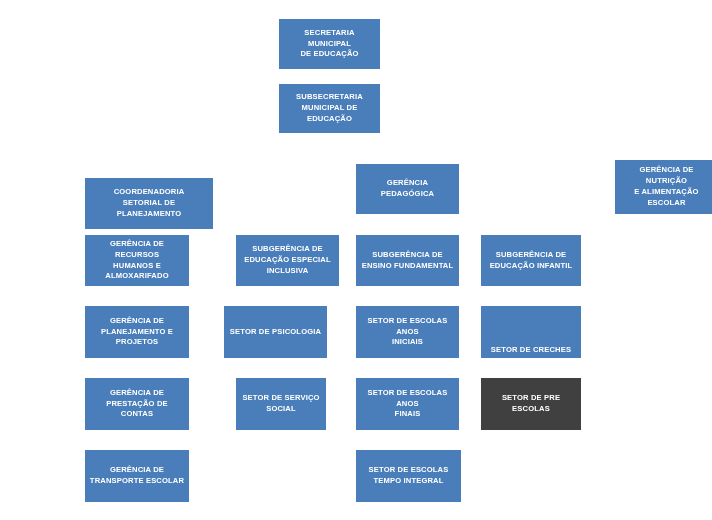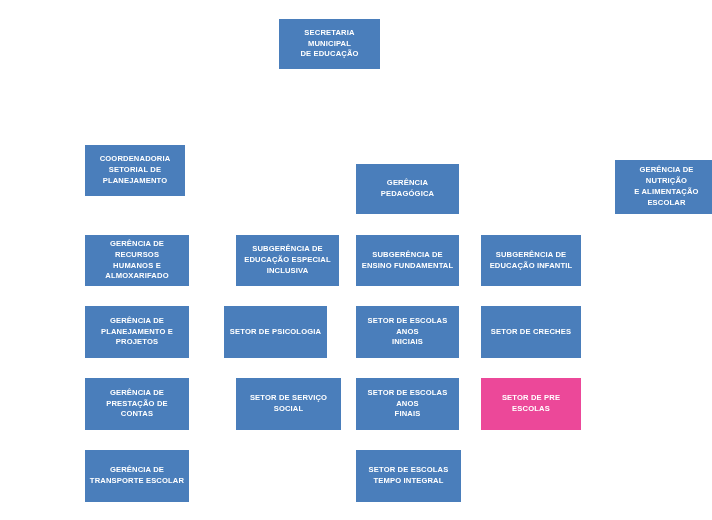--- a/index.html
+++ b/index.html
@@ -43,21 +43,26 @@
   }
 </style>
 </head>
 <body>
 
 <div id="chart-canvas" style="background: rgb(255, 255, 255);">
     <div class="org-box" style="left: 279px; top: 19px; width: 101px; height: 50px; background: rgb(74, 126, 187); color: rgb(255, 255, 255);">
       <span class="box-label">SECRETARIA MUNICIPAL
 DE EDUCAÇÃO</span>
     </div>
-    <div class="org-box" style="left: 85px; top: 145px; width: 100px; height: 51px; background: rgb(74, 126, 187); color: rgb(255, 255, 255);">
+    <div class="org-box" style="left: 279px; top: 84px; width: 101px; height: 49px; background: rgb(74, 126, 187); color: rgb(255, 255, 255);">
+      <span class="box-label">SUBSECRETARIA
+MUNICIPAL DE
+EDUCAÇÃO</span>
+    </div>
+    <div class="org-box" style="left: 85px; top: 178px; width: 128px; height: 51px; background: rgb(74, 126, 187); color: rgb(255, 255, 255);">
       <span class="box-label">COORDENADORIA
 SETORIAL DE
 PLANEJAMENTO</span>
     </div>
     <div class="org-box" style="left: 356px; top: 164px; width: 103px; height: 50px; background: rgb(74, 126, 187); color: rgb(255, 255, 255); justify-content: flex-end;">
       <span class="box-label">GERÊNCIA PEDAGÓGICA</span>
     </div>
     <div class="org-box" style="left: 587px; top: 160px; width: 103px; height: 54px; background: rgb(74, 126, 187); color: rgb(255, 255, 255); margin-left: 28px;">
       <span class="box-label">GERÊNCIA DE NUTRIÇÃO
 E ALIMENTAÇÃO
@@ -86,36 +91,36 @@
 PLANEJAMENTO E
 PROJETOS</span>
     </div>
     <div class="org-box" style="left: 224px; top: 306px; width: 103px; height: 52px; background: rgb(74, 126, 187); color: rgb(255, 255, 255);">
       <span class="box-label">SETOR DE PSICOLOGIA</span>
     </div>
     <div class="org-box" style="left: 356px; top: 306px; width: 103px; height: 52px; background: rgb(74, 126, 187); color: rgb(255, 255, 255);">
       <span class="box-label">SETOR DE ESCOLAS ANOS
 INICIAIS</span>
     </div>
-    <div class="org-box" style="left: 481px; top: 306px; width: 100px; height: 52px; background: rgb(74, 126, 187); color: rgb(255, 255, 255);">
+    <div class="org-box" style="left: 481px; top: 306px; width: 100px; height: 52px; background: rgb(74, 126, 187); color: rgb(255, 255, 255); align-items: flex-end;">
       <span class="box-label">SETOR DE CRECHES</span>
     </div>
     <div class="org-box" style="left: 85px; top: 378px; width: 104px; height: 52px; background: rgb(74, 126, 187); color: rgb(255, 255, 255);">
       <span class="box-label">GERÊNCIA DE
 PRESTAÇÃO DE CONTAS</span>
     </div>
-    <div class="org-box" style="left: 236px; top: 378px; width: 105px; height: 52px; background: rgb(74, 126, 187); color: rgb(255, 255, 255);">
+    <div class="org-box" style="left: 236px; top: 378px; width: 90px; height: 52px; background: rgb(74, 126, 187); color: rgb(255, 255, 255);">
       <span class="box-label">SETOR DE SERVIÇO
 SOCIAL</span>
     </div>
     <div class="org-box" style="left: 356px; top: 378px; width: 103px; height: 52px; background: rgb(74, 126, 187); color: rgb(255, 255, 255);">
       <span class="box-label">SETOR DE ESCOLAS ANOS
 FINAIS</span>
     </div>
-    <div class="org-box" style="left: 481px; top: 378px; width: 100px; height: 52px; background: #ec4899; color: rgb(255, 255, 255);">
+    <div class="org-box" style="left: 481px; top: 378px; width: 100px; height: 52px; background: #404040; color: rgb(255, 255, 255);">
       <span class="box-label">SETOR DE PRE ESCOLAS</span>
     </div>
     <div class="org-box" style="left: 85px; top: 450px; width: 104px; height: 52px; background: rgb(74, 126, 187); color: rgb(255, 255, 255);">
       <span class="box-label">GERÊNCIA DE
 TRANSPORTE ESCOLAR</span>
     </div>
     <div class="org-box" style="left: 356px; top: 450px; width: 105px; height: 52px; background: rgb(74, 126, 187); color: rgb(255, 255, 255);">
       <span class="box-label">SETOR DE ESCOLAS
 TEMPO INTEGRAL</span>
     </div>

